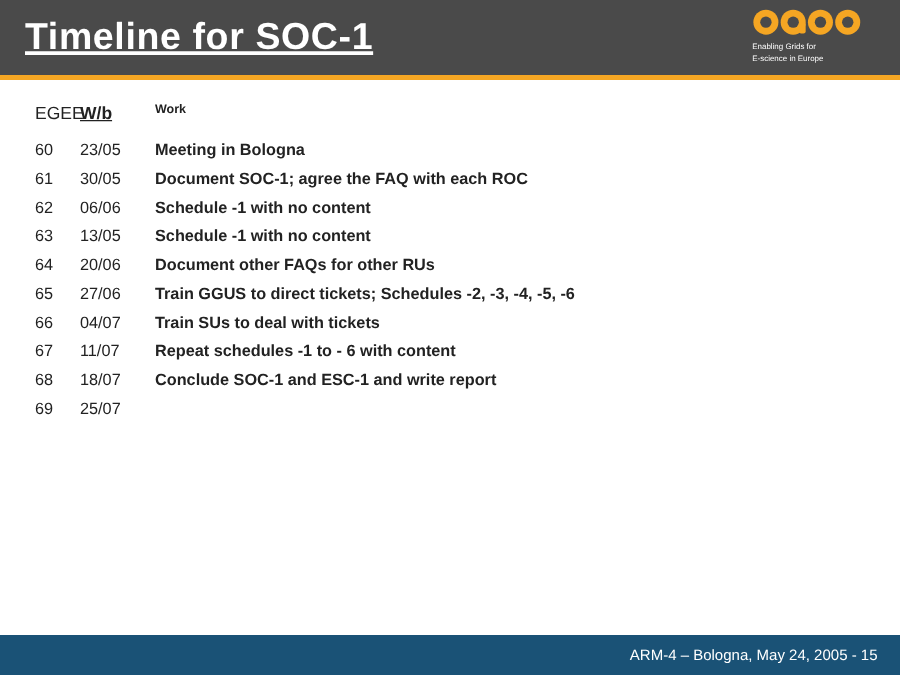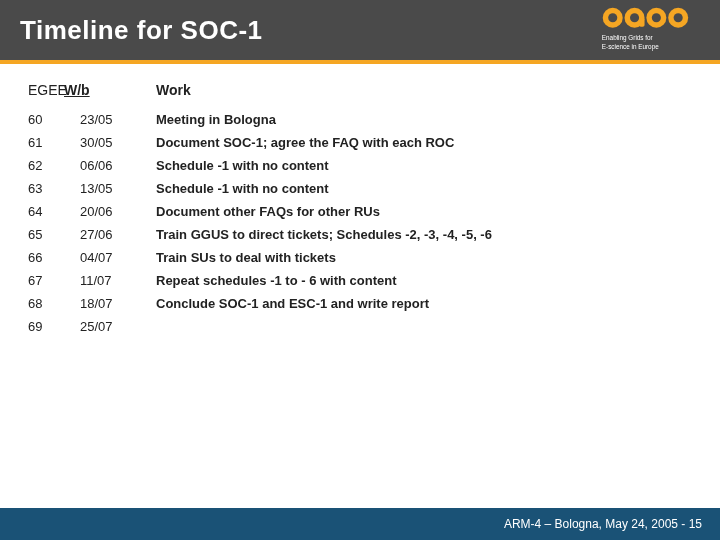--- a/index.html
+++ b/index.html
@@ -18,23 +18,24 @@
       background: #4a4a4a;
       display: flex;
       align-items: center;
       justify-content: space-between;
       padding: 0 20px;
       height: 60px;
     }
 
     .header-title {
       color: #ffffff;
-      font-size: 26px;
+      font-size: 30px;
       font-weight: bold;
       letter-spacing: 0.5px;
+      text-decoration: underline;
     }
 
     
     .logo-area {
       display: flex;
       flex-direction: column;
       align-items: center;
     }
 
     .logo-svg {
@@ -63,30 +64,29 @@
     }
 
     .col-wb {
       font-size: 14px;
       font-weight: bold;
       color: #222;
       text-decoration: underline;
     }
 
     .col-work {
-      font-size: 14px;
-      font-weight: bold;
-      color: #222;
-      margin-left: 32px;
+      font-size: 10px;
+      font-weight: bold;
+      color: #222;
     }
 
     .table-row {
       display: grid;
       grid-template-columns: 36px 60px 1fr;
-      gap: 16px;
+      gap: 0;
       padding: 4px 0;
       align-items: start;
     }
 
     .cell-num {
       font-size: 13px;
       color: #222;
       padding-right: 4px;
     }
 

